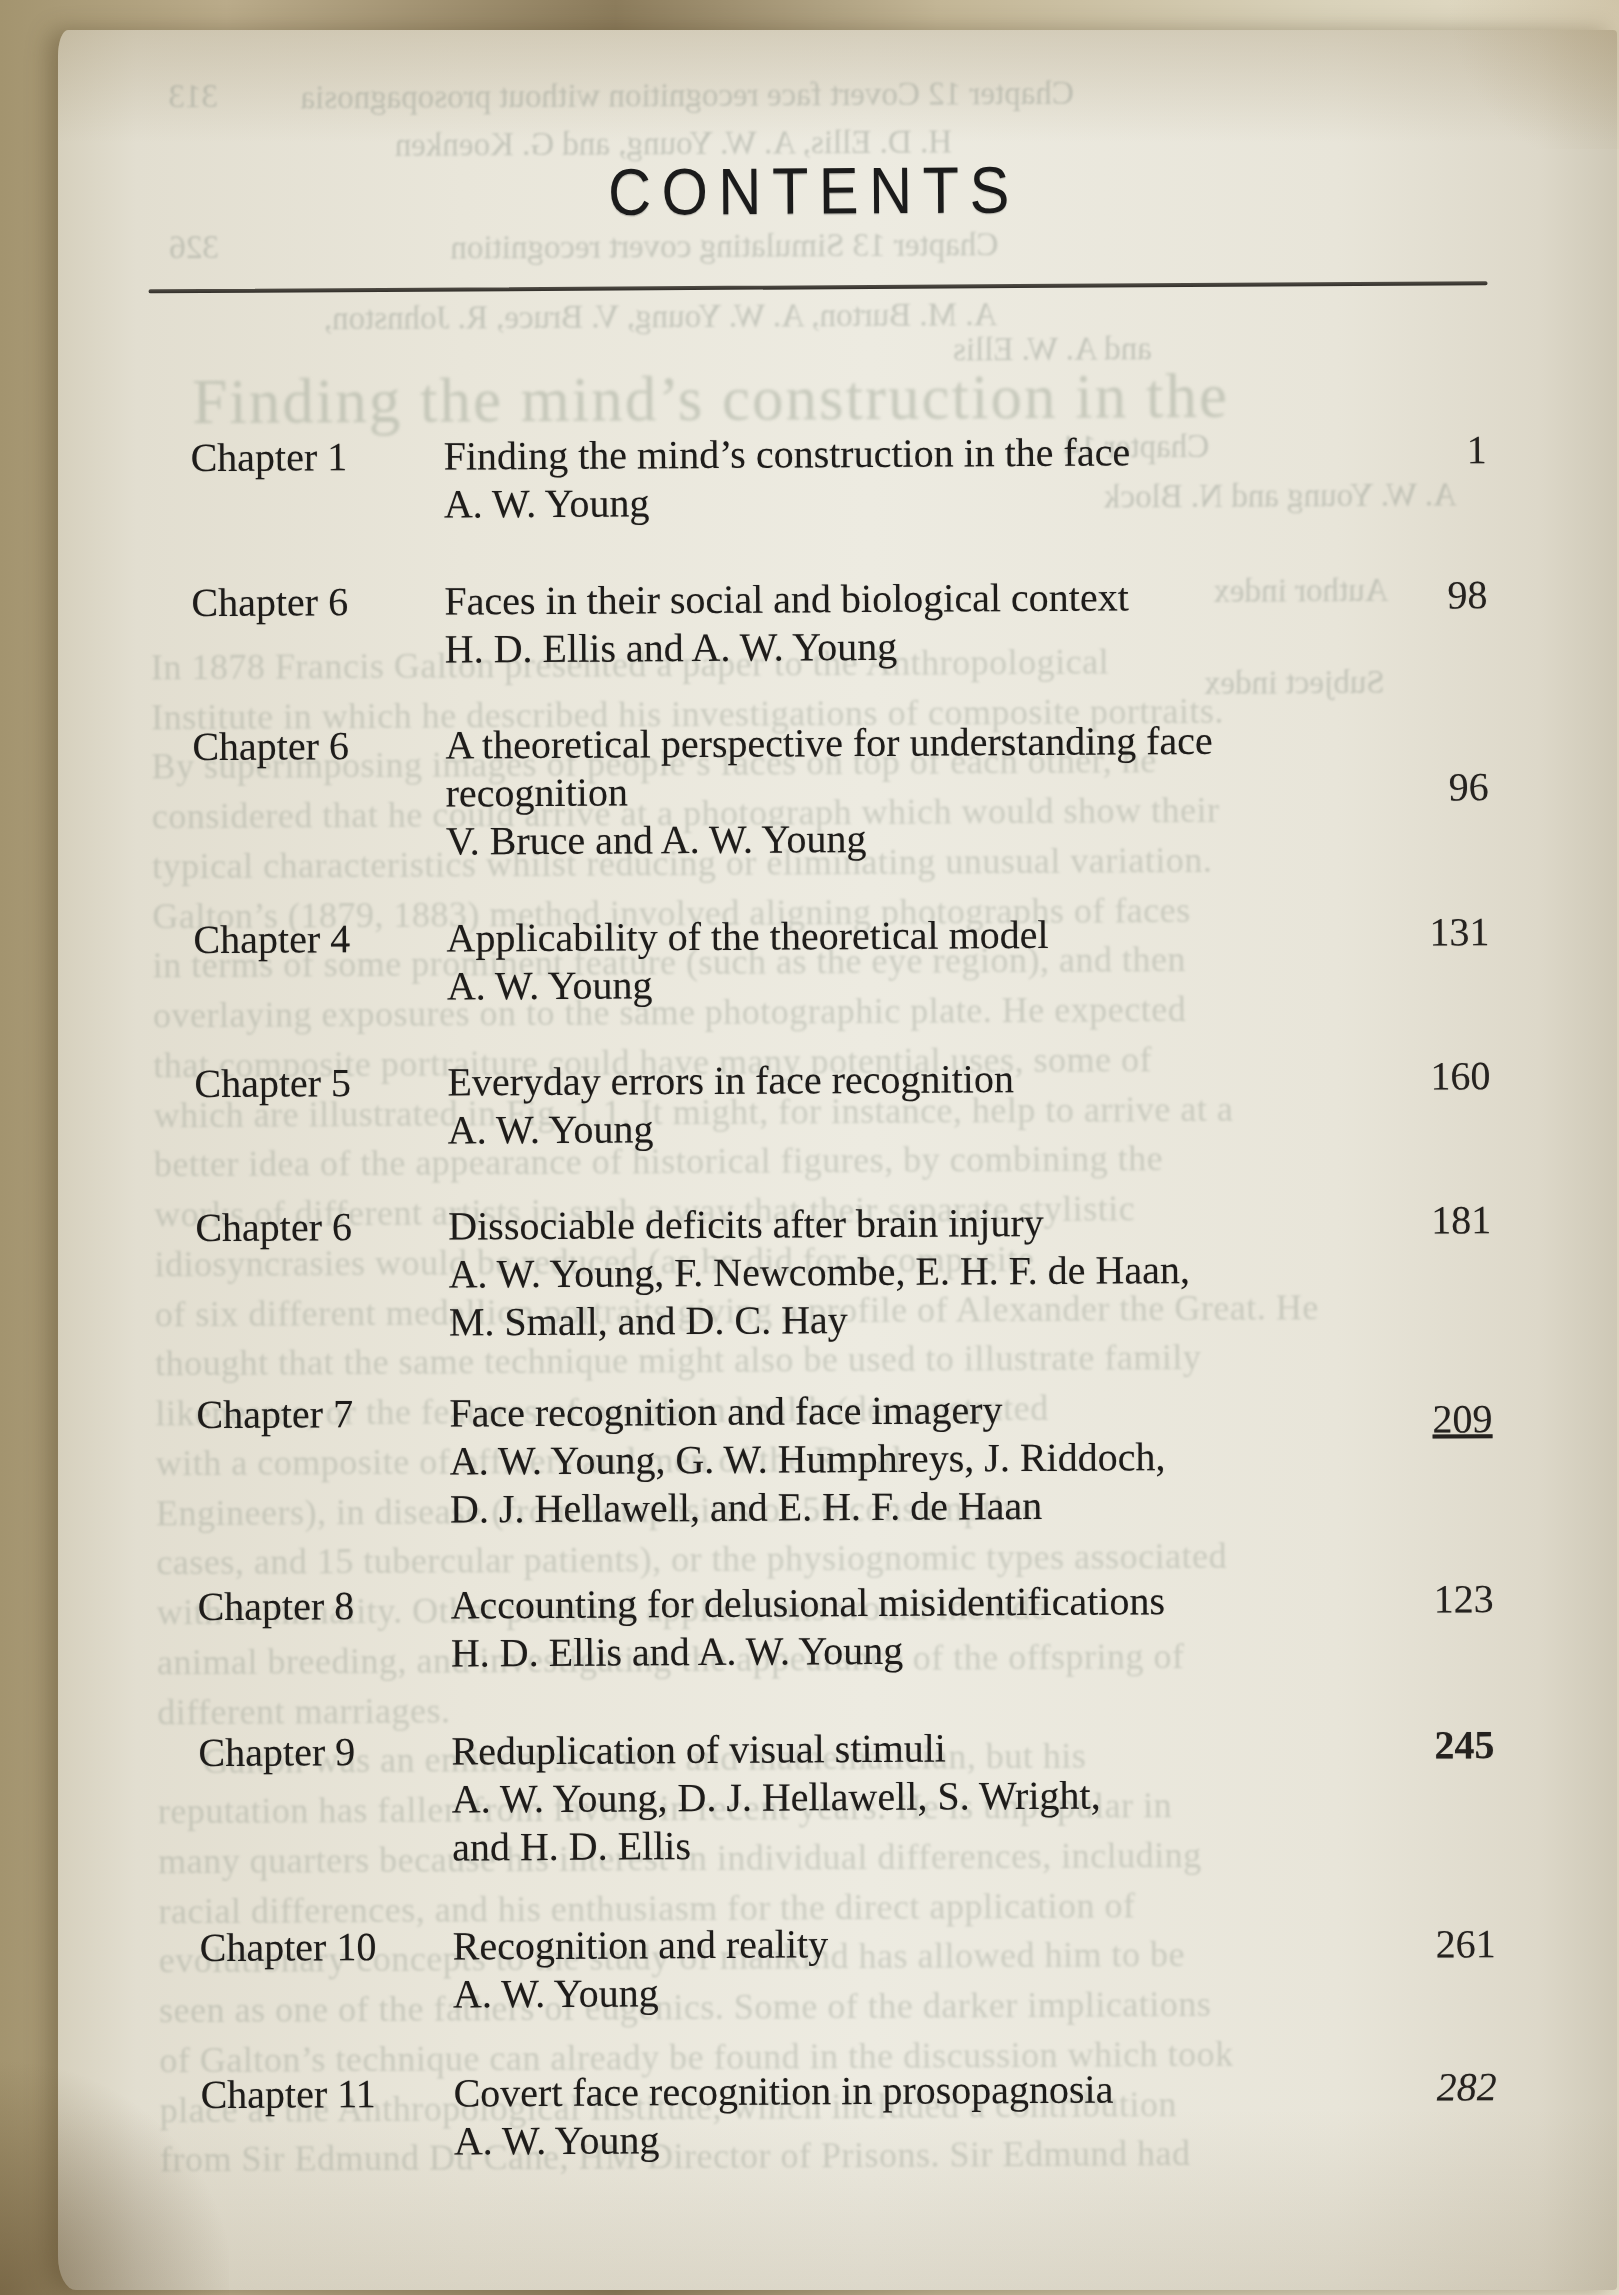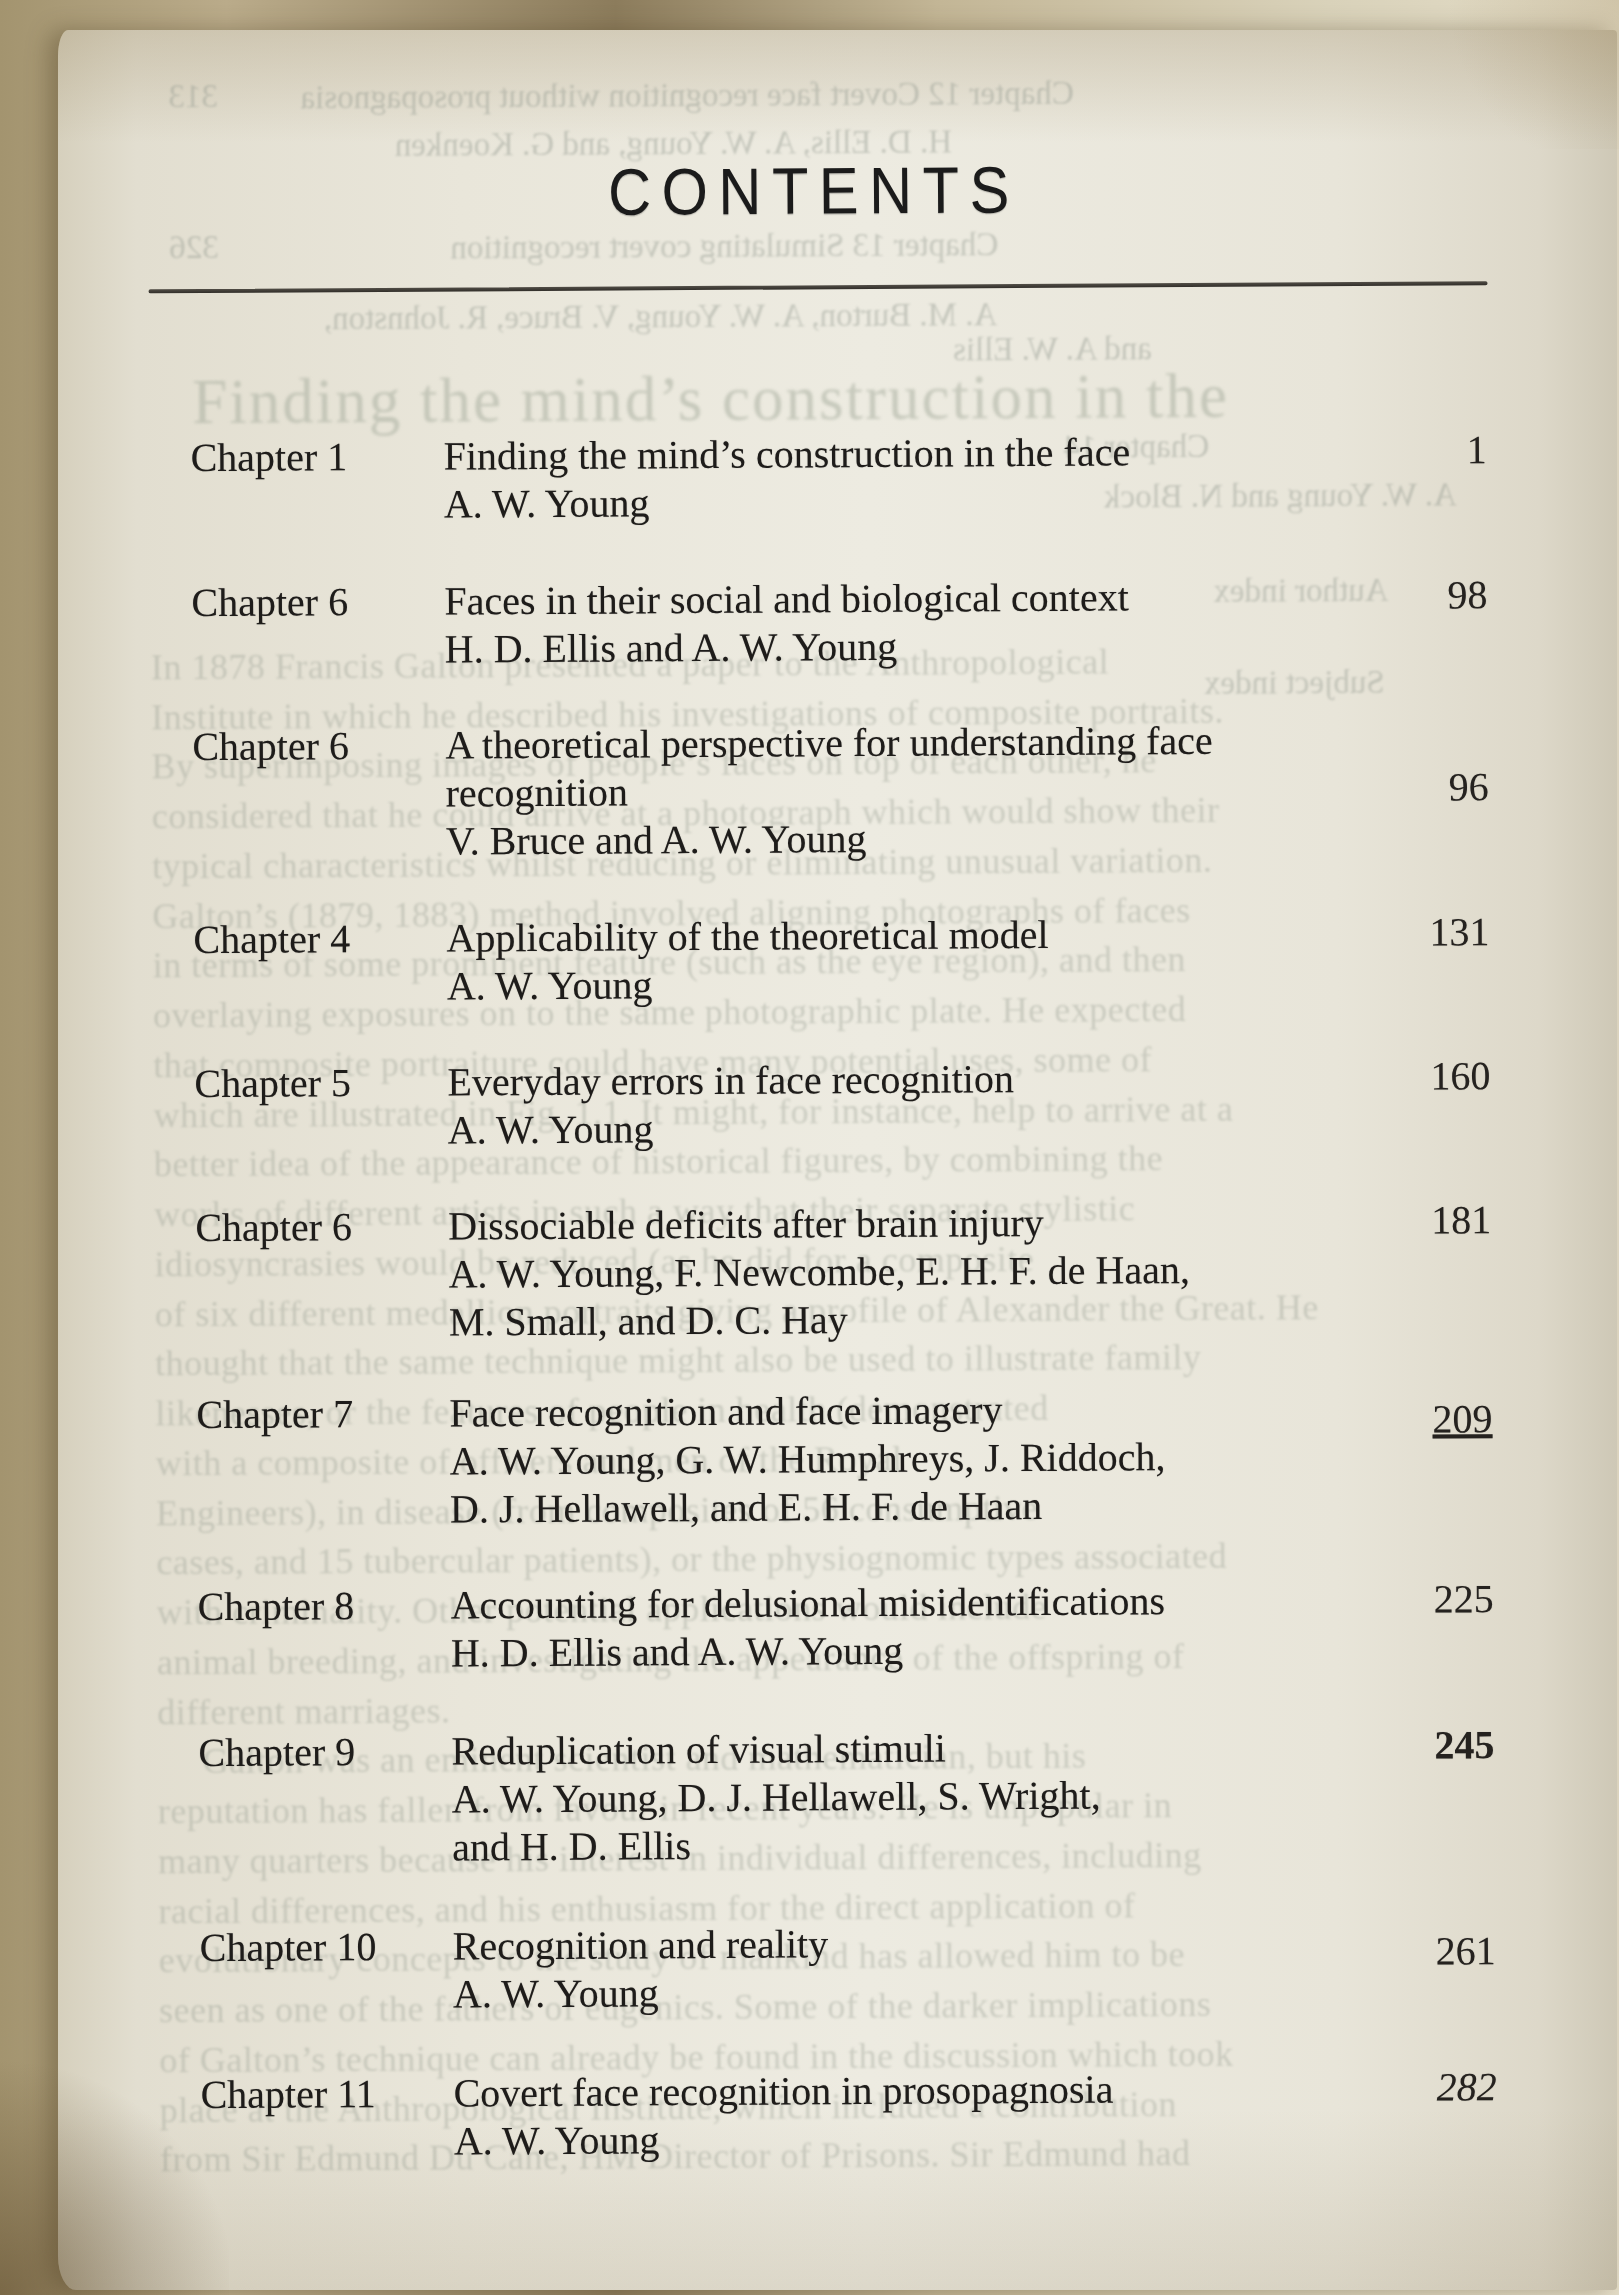--- a/index.html
+++ b/index.html
@@ -157,38 +157,38 @@
               <div>D. J. Hellawell, and E. H. F. de Haan</div>
             </div>
             <div class="pg" style="top: 12px; text-decoration: underline;">209</div>
           </div>
           <div class="row" style="top: 1549px;">
             <div class="chap">Chapter 8</div>
             <div class="mid">
               <div>Accounting for delusional misidentifications</div>
               <div>H. D. Ellis and A. W. Young</div>
             </div>
-            <div class="pg" style="top: 0px;">225</div>
+            <div class="pg" style="top: 0px;">123</div>
           </div>
           <div class="row" style="top: 1695px;">
             <div class="chap">Chapter 9</div>
             <div class="mid">
               <div>Reduplication of visual stimuli</div>
               <div>A. W. Young, D. J. Hellawell, S. Wright,</div>
               <div>and H. D. Ellis</div>
             </div>
             <div class="pg" style="top: 0px; font-weight: bold;">245</div>
           </div>
           <div class="row" style="top: 1890px;">
             <div class="chap">Chapter 10</div>
             <div class="mid">
               <div>Recognition and reality</div>
               <div>A. W. Young</div>
             </div>
-            <div class="pg" style="top: 11px;">261</div>
+            <div class="pg" style="top: 4px;">261</div>
           </div>
           <div class="row" style="top: 2037px;">
             <div class="chap">Chapter 11</div>
             <div class="mid">
               <div>Covert face recognition in prosopagnosia</div>
               <div>A. W. Young</div>
             </div>
             <div class="pg" style="top: 0px; font-style: italic;">282</div>
           </div>
         </div>

